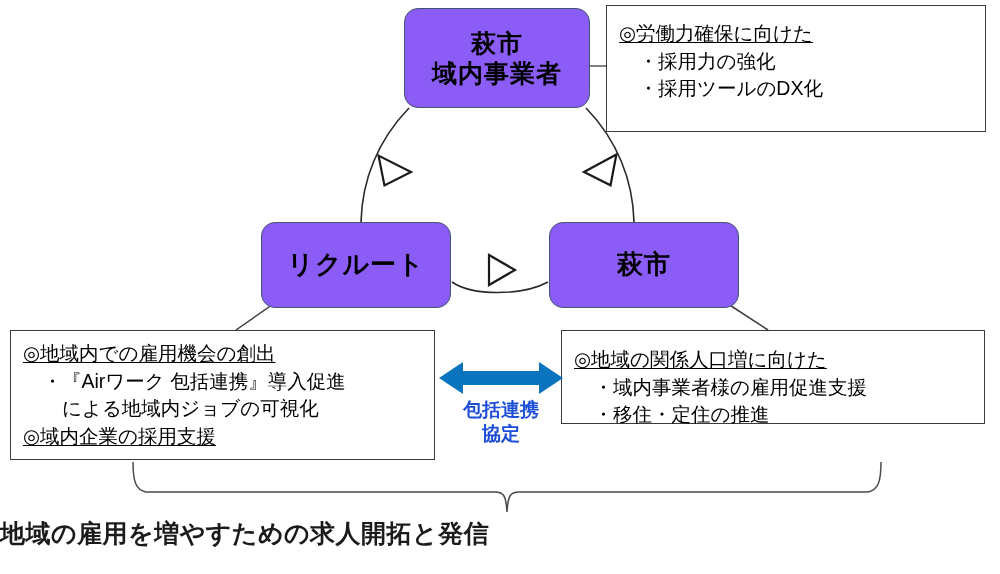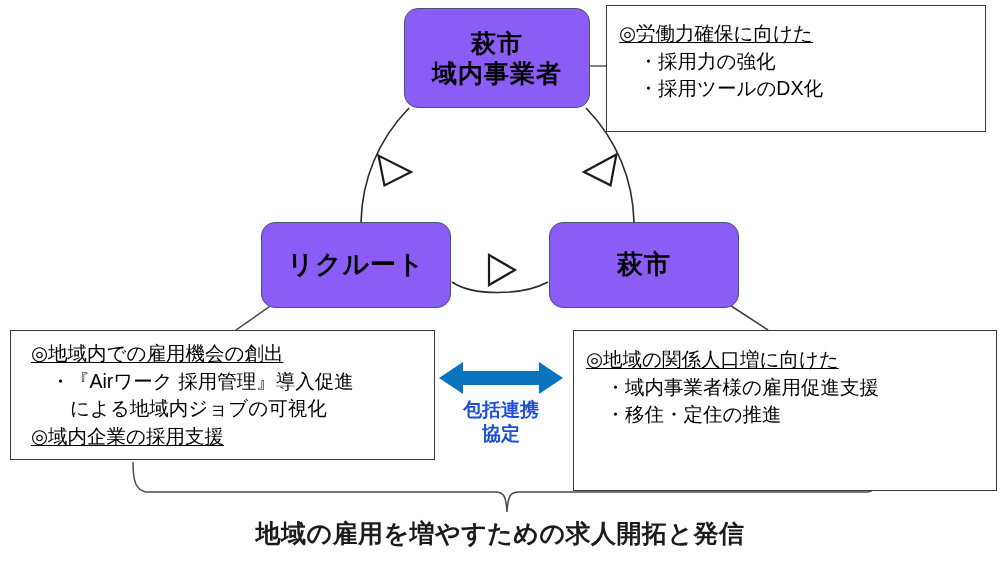--- a/index.html
+++ b/index.html
@@ -78,29 +78,28 @@
     top: 5px;
     width: 380px;
     height: 127px;
     padding: 14px 10px 2px 12px;
   }
   #box-bottomleft {
     left: 10px;
     top: 330px;
     width: 425px;
     height: 130px;
-    padding: 9px 8px 6px 20px;
+    padding: 9px 8px 6px 12px;
   }
   #box-bottomright {
     left: 561px;
     top: 330px;
     width: 424px;
-    height: 161px;
+    height: 94px;
     padding: 15px 8px 6px 12px;
-    margin-left: 12px;
   }
   .tb-line {
     font-size: 19.5px;
     line-height: 1.42;
     white-space: pre;
     color: #000;
   }
   .tb-line.hd {
     text-decoration: underline;
     text-underline-offset: 2px;
@@ -125,21 +124,20 @@
     text-align: center;
     color: #1d4ed8;
     white-space: pre-line;
   }
   
   #bottom-caption {
     position: absolute;
     left: 0;
     top: 517px;
     width: 1000px;
-    text-align: center;
     font-size: 25px;
     font-weight: 700;
     letter-spacing: 0.5px;
     color: #1b1b1b;
     z-index: 5;
   }
 </style>
 </head>
 <body>
 
@@ -198,21 +196,21 @@
   </div>
 
   <div class="textbox" id="box-topright">
     <div class="tb-line hd">◎労働力確保に向けた</div>
     <div class="tb-line">　・採用力の強化</div>
     <div class="tb-line">　・採用ツールのDX化</div>
   </div>
 
   <div class="textbox" id="box-bottomleft">
     <div class="tb-line hd">◎地域内での雇用機会の創出</div>
-    <div class="tb-line">　・『Airワーク 採用管理』導入促進</div>
+    <div class="tb-line">　・『Airワーク 包括連携』導入促進</div>
     <div class="tb-line">　　による地域内ジョブの可視化</div>
     <div class="tb-line hd">◎域内企業の採用支援</div>
   </div>
 
   <div class="textbox" id="box-bottomright">
     <div class="tb-line hd">◎地域の関係人口増に向けた</div>
     <div class="tb-line">　・域内事業者様の雇用促進支援</div>
     <div class="tb-line">　・移住・定住の推進</div>
   </div>
 

